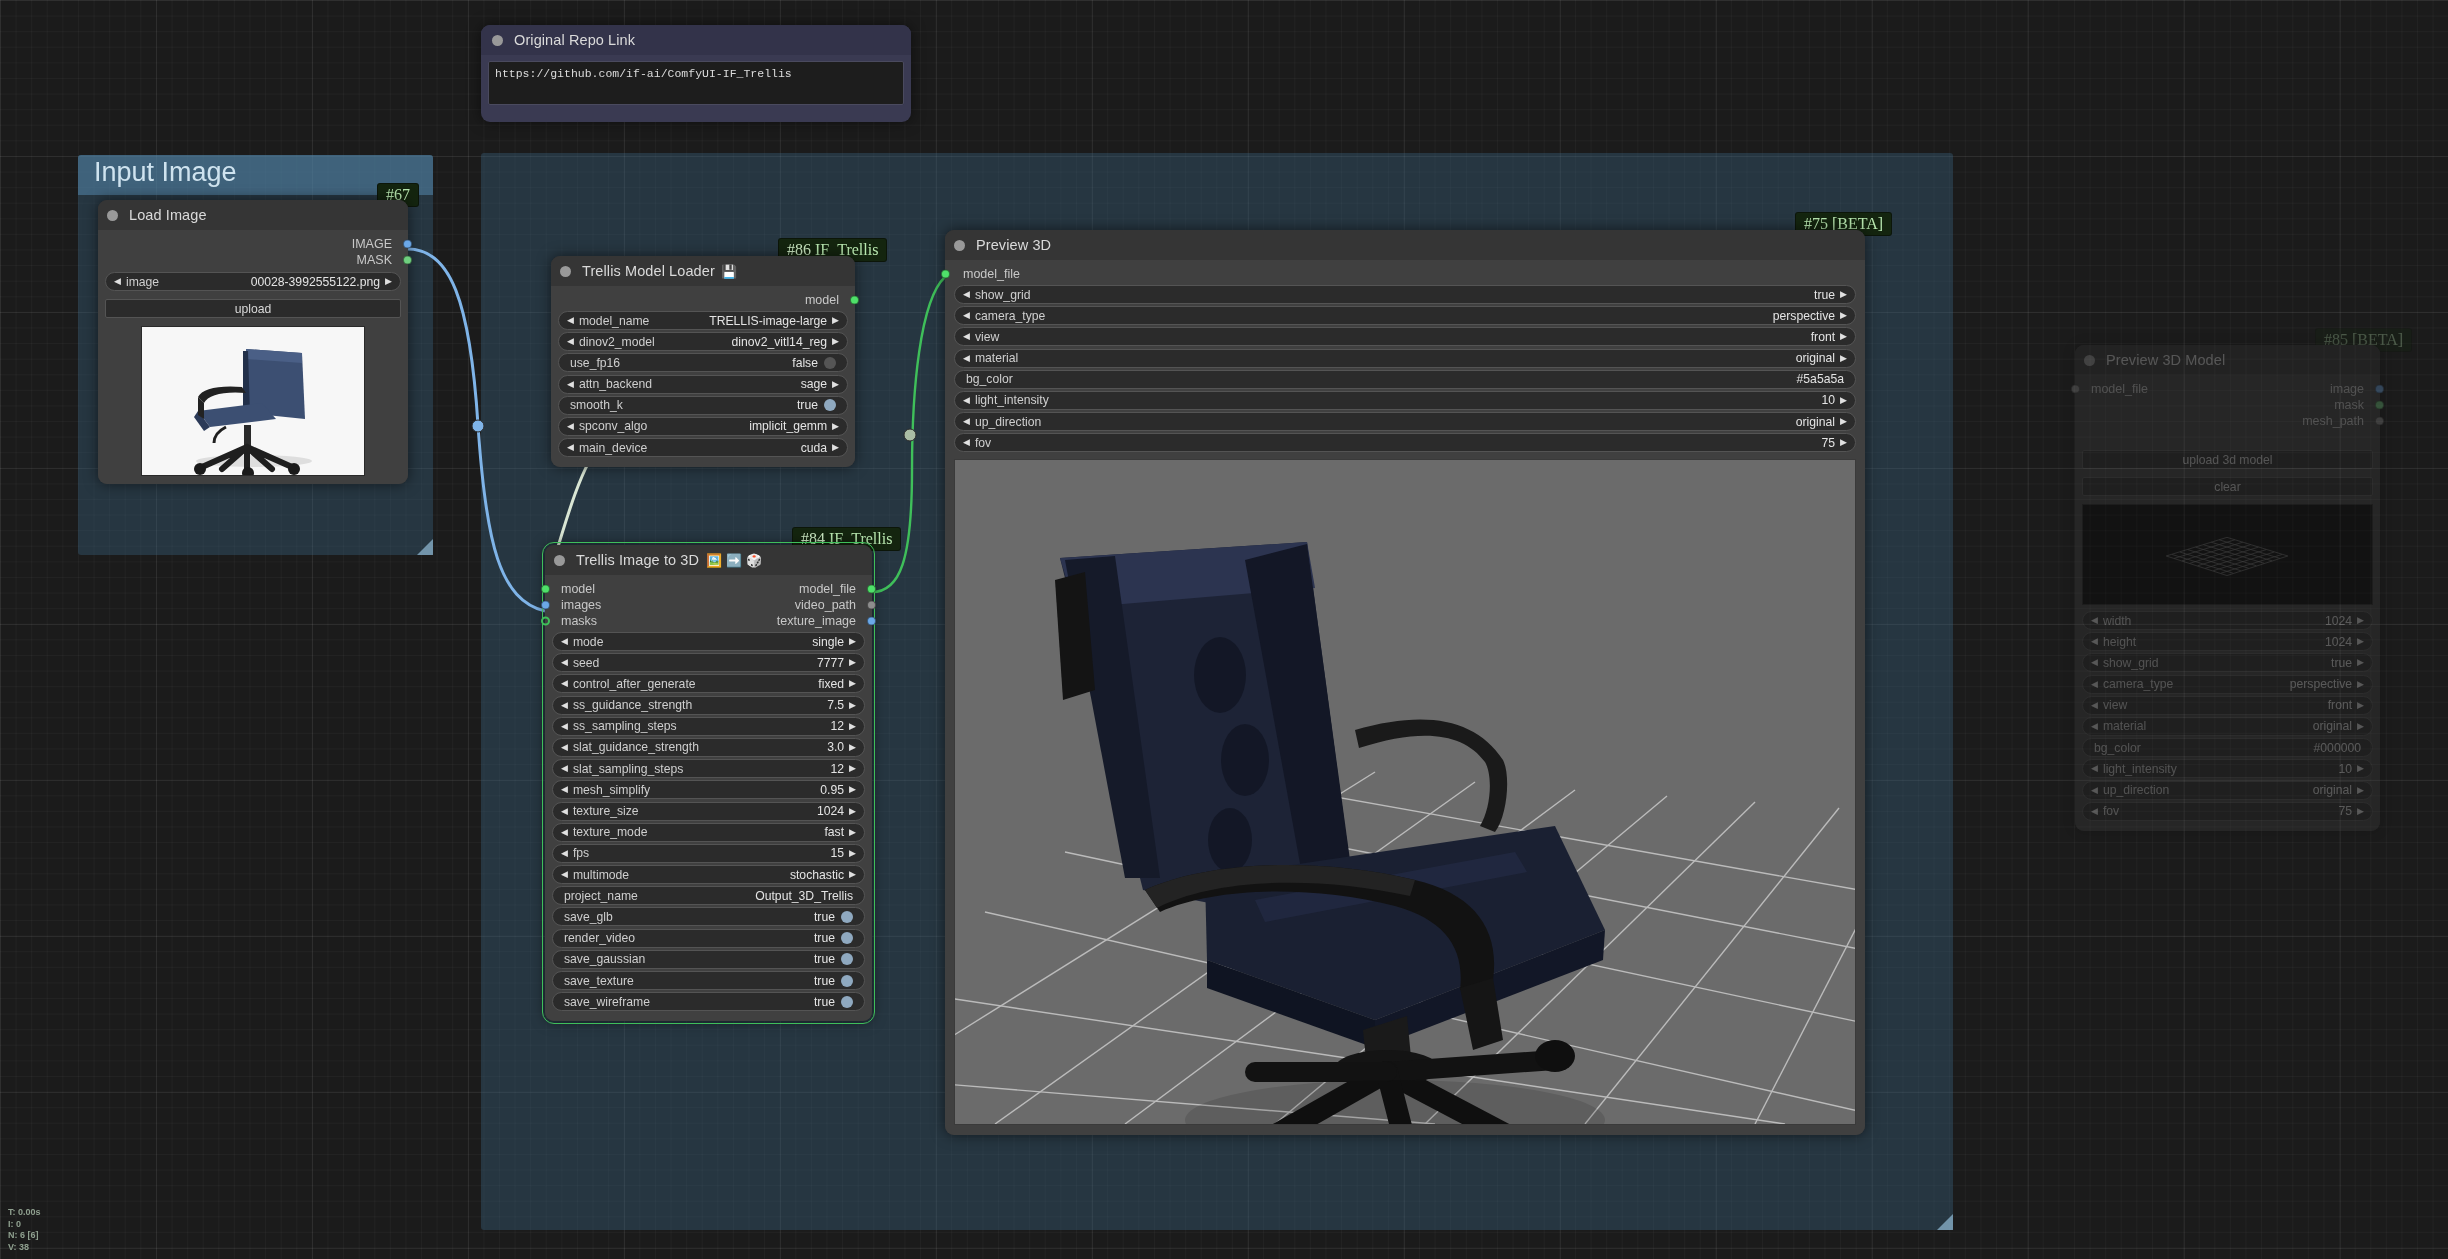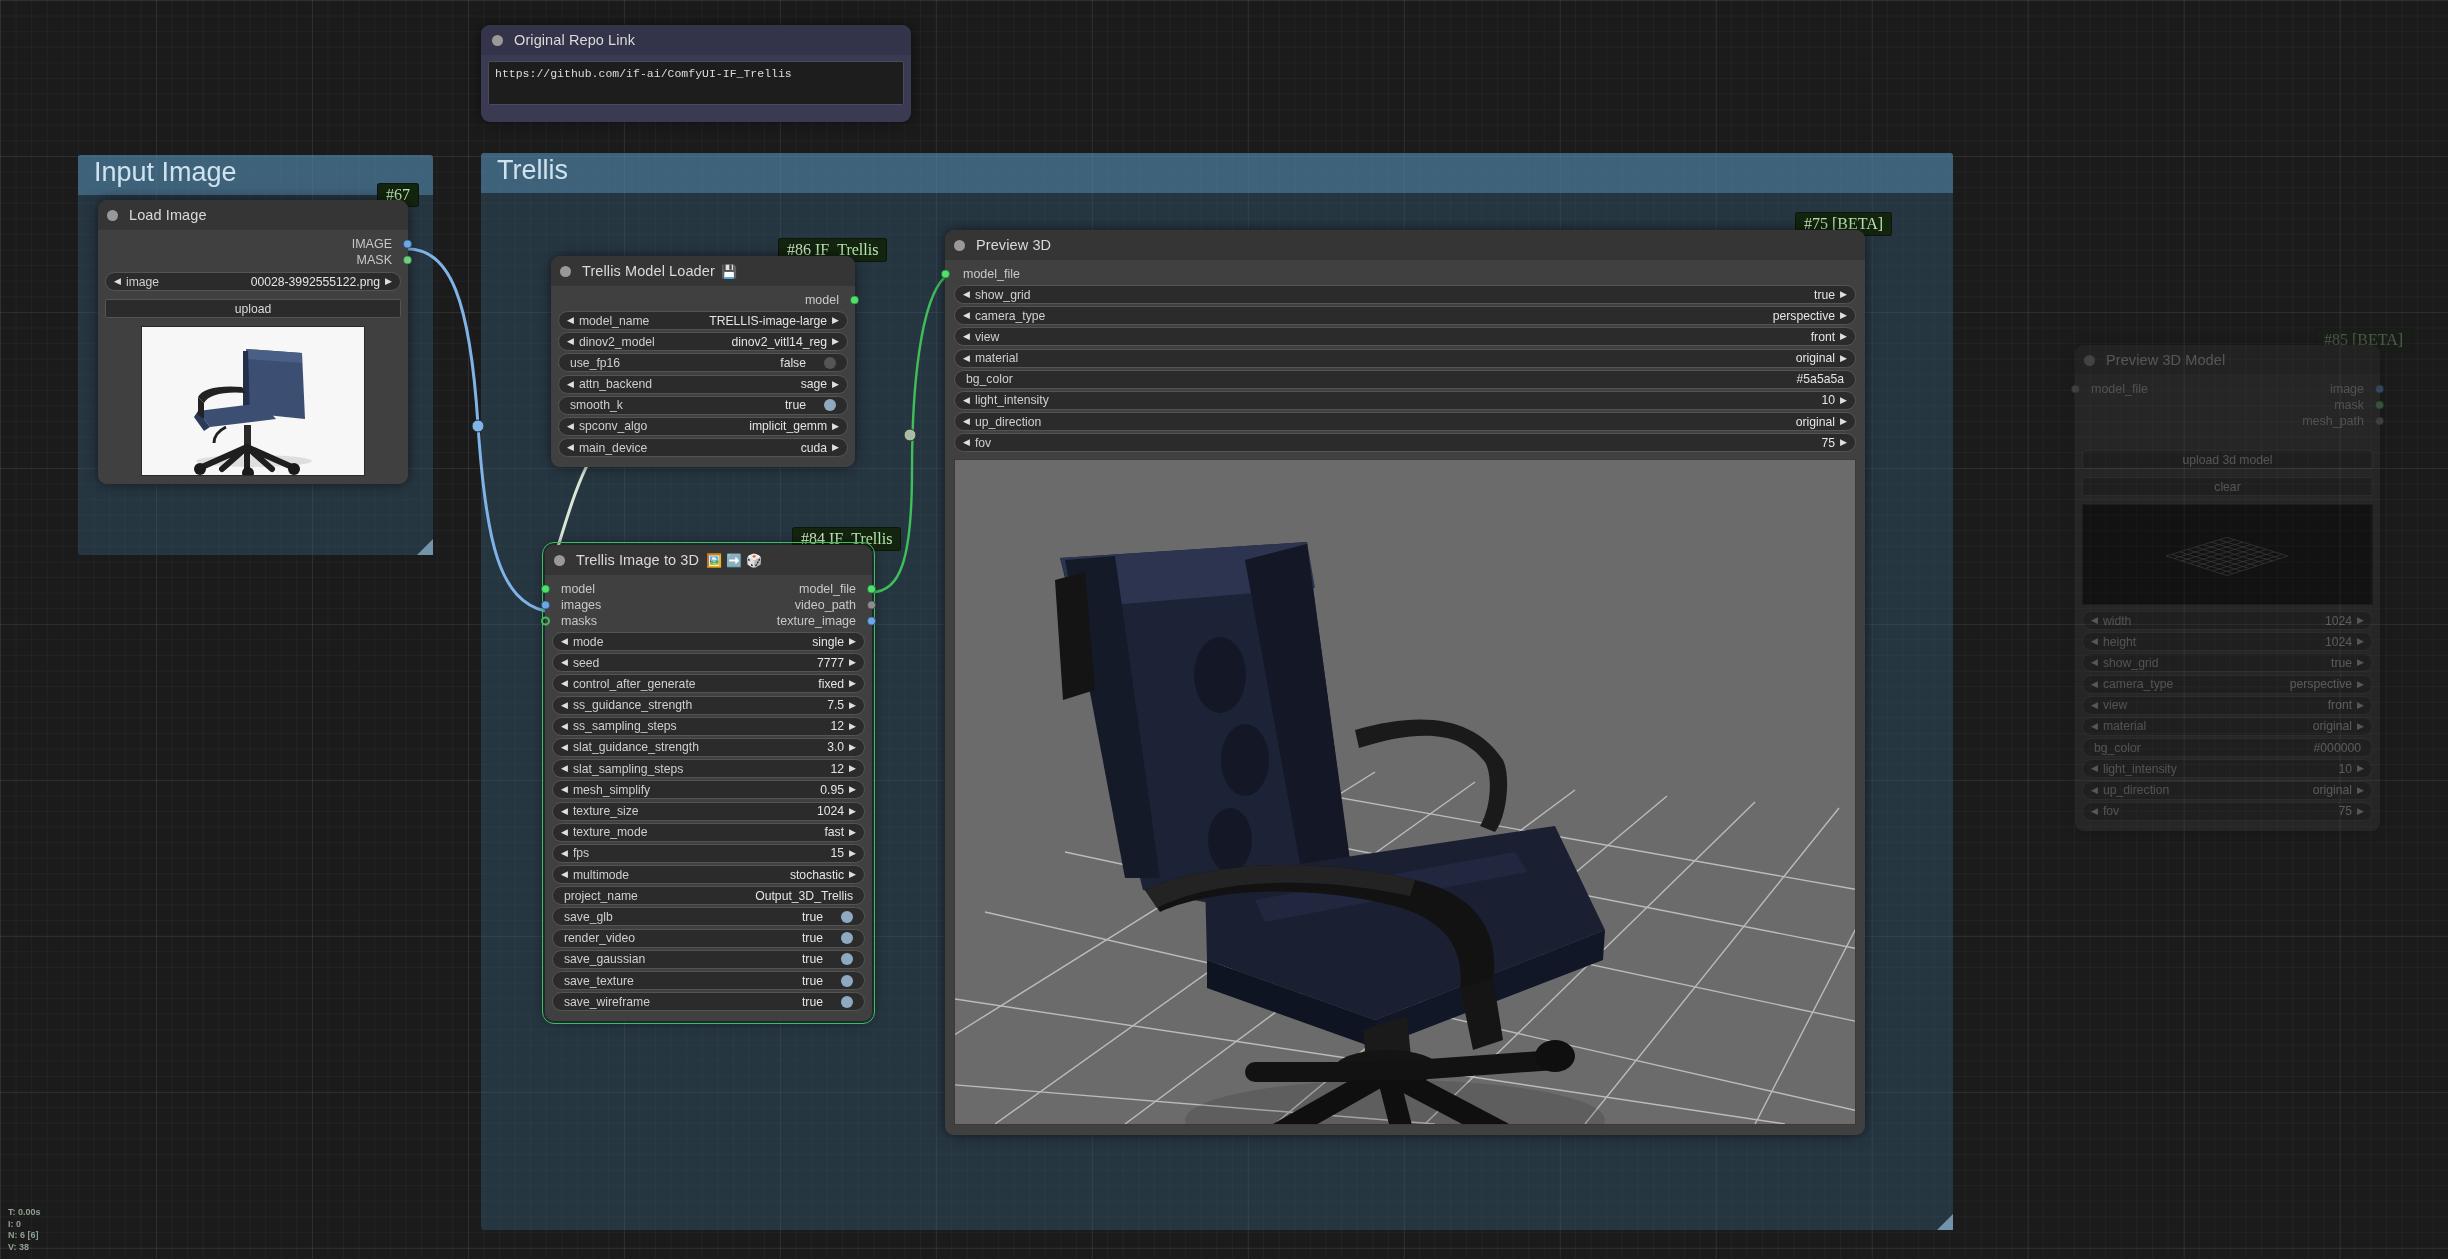--- a/index.html
+++ b/index.html
@@ -142,21 +142,21 @@
   .w .wl { white-space: nowrap; }
   .w .wv { margin-left: auto; white-space: nowrap; color: #e4e4e4; }
   .w .arr {
     font-size: 9px;
     color: #e0e0e0;
     line-height: 1;
     flex: 0 0 auto;
   }
   .w .arr.l { margin-right: 5px; }
   .w .arr.r { margin-left: 5px; }
-  .w.noarrow { padding: 0 11px; gap: 12px; }
+  .w.noarrow { padding: 0 11px; }
   .toggle {
     width: 12px; height: 12px;
     border-radius: 50%;
     margin-left: 6px;
     flex: 0 0 auto;
   }
   .toggle.on { background: #8fa9c0; }
   .toggle.off { background: #555; }
 
   .btn {
@@ -257,21 +257,20 @@
 <div id="canvas">
 
   <div class="group" style="left:78px; top:155px; width:355px; height:400px;">
     <div class="group-body"></div>
     <div class="group-title">Input Image</div>
     <div class="group-resize"></div>
   </div>
 
   <div class="group" style="left:481px; top:153px; width:1472px; height:1077px;">
     <div class="group-body"></div>
-    <div class="group-title">Trellis</div>
     <div class="group-resize"></div>
   </div>
 
   <svg class="links">
 
     <path d="M 408 249 C 450 249, 470 300, 478 425 C 486 545, 500 600, 545 611" fill="none" stroke="#7fb4e8" stroke-width="3"></path>
     <circle cx="478" cy="426" r="6" fill="#7fb4e8" stroke="#2b2b2b" stroke-width="1"></circle>
 
     <path d="M 855 302 C 830 330, 720 380, 600 448 C 580 460, 555 560, 545 590" fill="none" stroke="#d9e6d4" stroke-width="3"></path>
 

